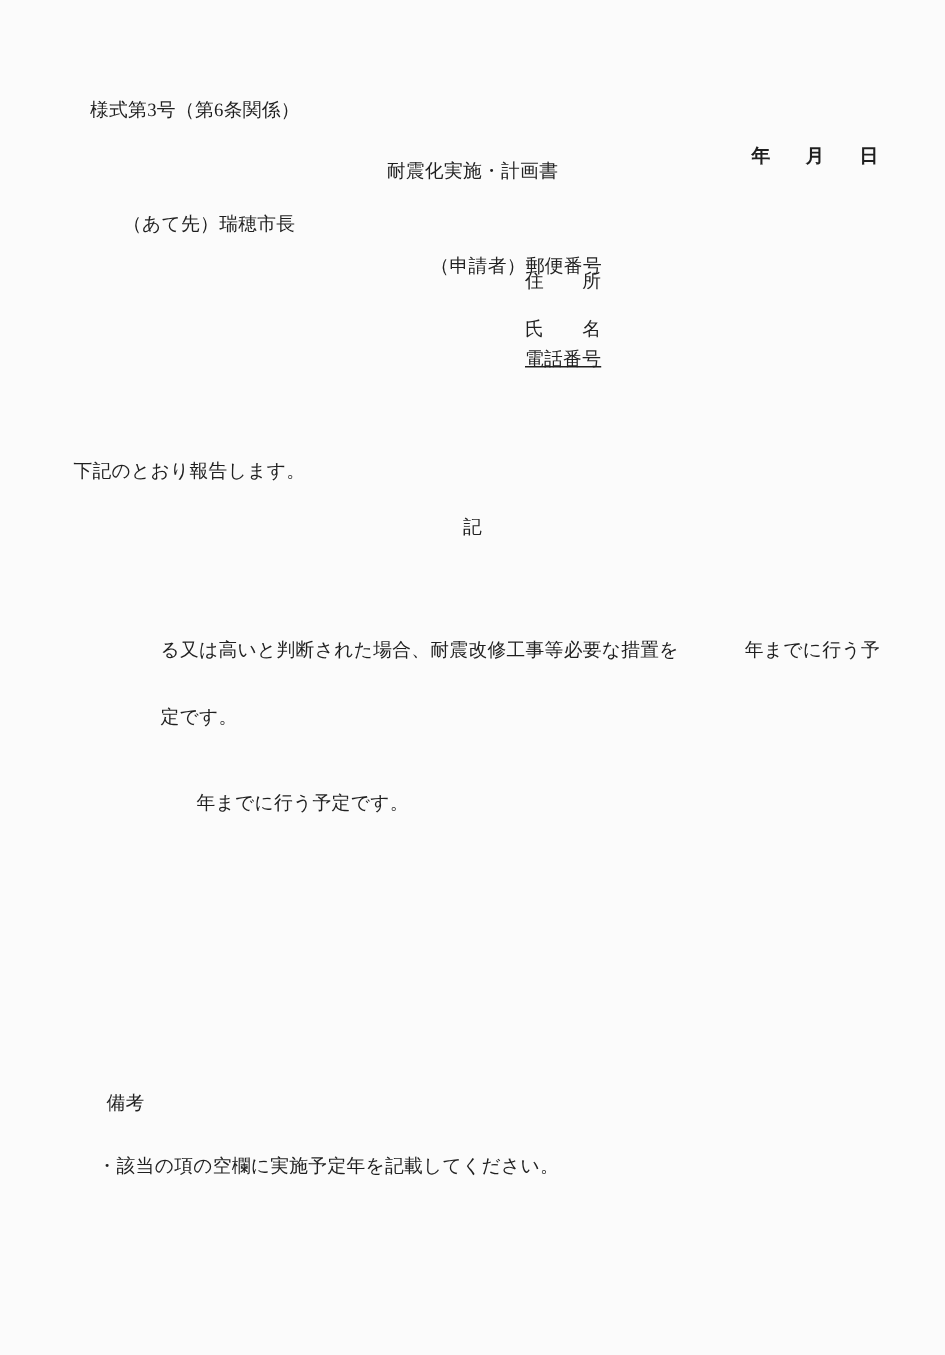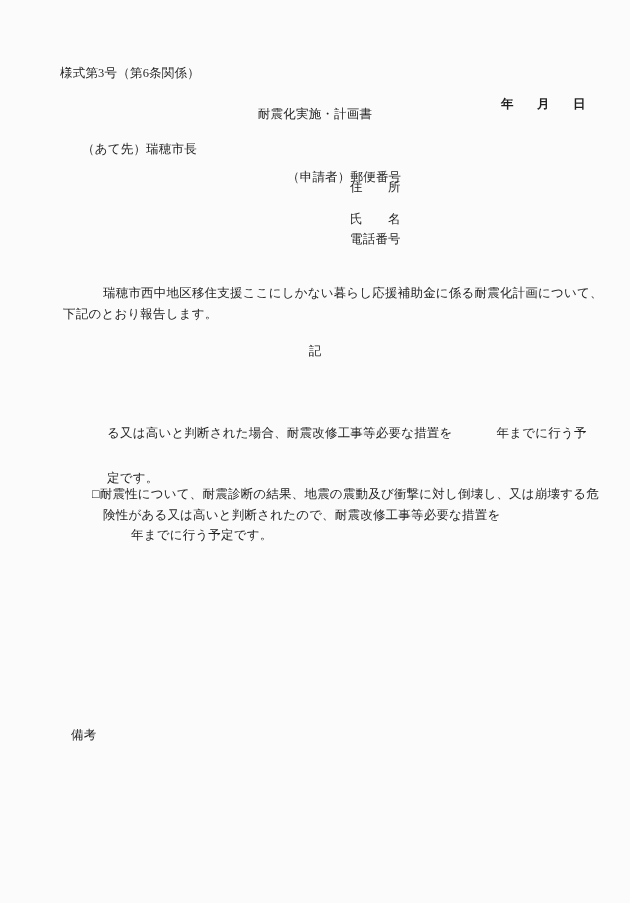--- a/index.html
+++ b/index.html
@@ -49,35 +49,31 @@
 
   <div class="line center" style="top:107px;">耐震化実施・計画書</div>
 
   <div class="line" style="left:82px; top:142px;">（あて先）瑞穂市長</div>
 
   <div class="line" style="left:287px; top:170px;">
     <span>（申請者）</span><span>郵便番号</span>
   </div>
   <div class="line" style="left:350px; top:180px;">住　　所</div>
   <div class="line" style="left:350px; top:212px;">氏　　名</div>
-  <div class="line" style="left:350px; top:232px;">電話番号</div>
+  <div class="line" style="left:350px; top:232px;text-decoration:underline;">電話番号</div>
 
-  <div class="line" style="left:103px; top:286px;">瑞穂市西中地区移住支援ここにしかない暮らし応援補助金に係る耐震化計画について、</div>
-  <div class="line" style="left:63px; top:307px;">下記のとおり報告します。</div>
+  <div class="line" style="left:49px; top:307px;">下記のとおり報告します。</div>
 
   <div class="line center" style="top:344px;">記</div>
 
   <div class="line" style="left:107px; top:426px;font-family:Liberation Mono, monospace;">
     <span>る又は高いと判断された場合、耐震改修工事等必要な措置を</span><span class="blank-field blank-w44"></span><span>年までに行う予</span>
   </div>
   <div class="line" style="left:107px; top:471px;">定です。</div>
 
-  <div class="line" style="left:92px; top:487px;">
-    <span class="checkbox">□</span><span>耐震性について、耐震診断の結果、地震の震動及び衝撃に対し倒壊し、又は崩壊する危</span>
-  </div>
-  <div class="line" style="left:103px; top:508px;">険性がある又は高いと判断されたので、耐震改修工事等必要な措置を</div>
   <div class="line" style="left:103px; top:528px;">
     <span class="blank-field blank-w28"></span><span>年までに行う予定です。</span>
   </div>
 
   <div class="line" style="left:71px; top:728px;">備考</div>
+  <div class="line" style="left:65px; top:770px;">・該当の項の空欄に実施予定年を記載してください。</div>
 
 </div>
 
 </body></html>

